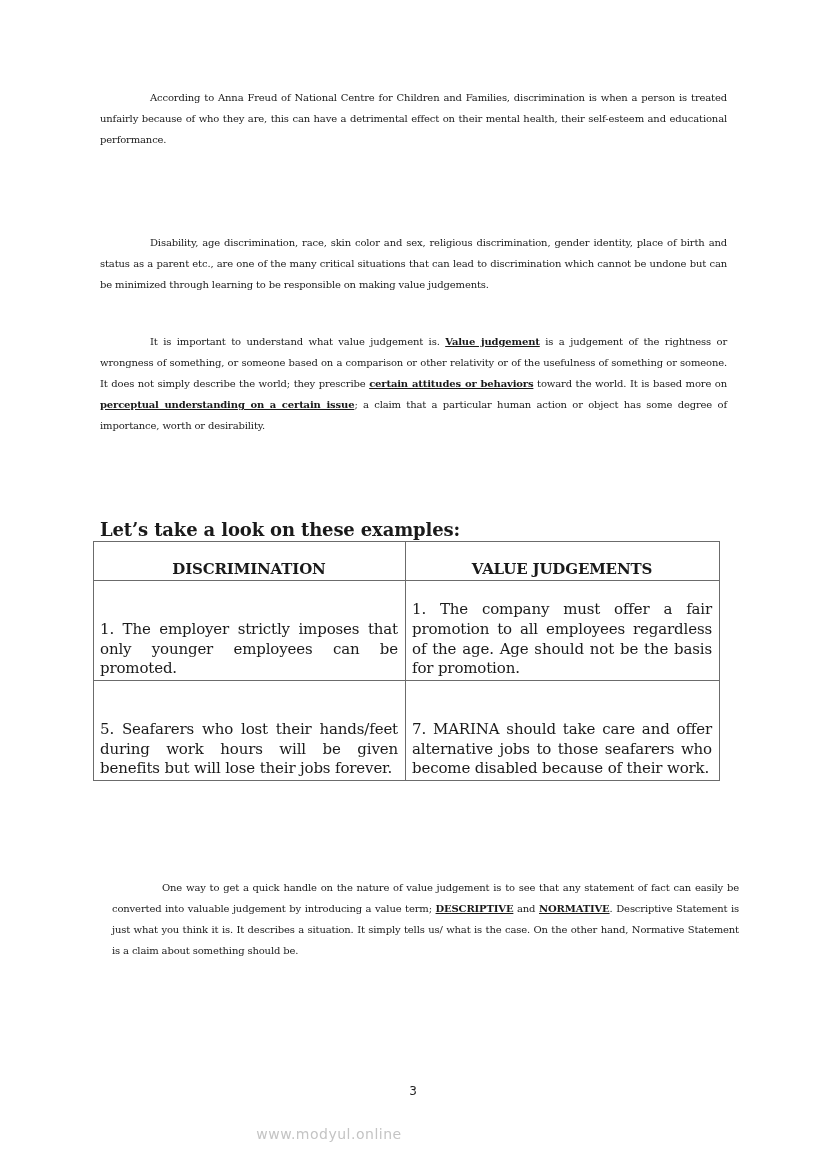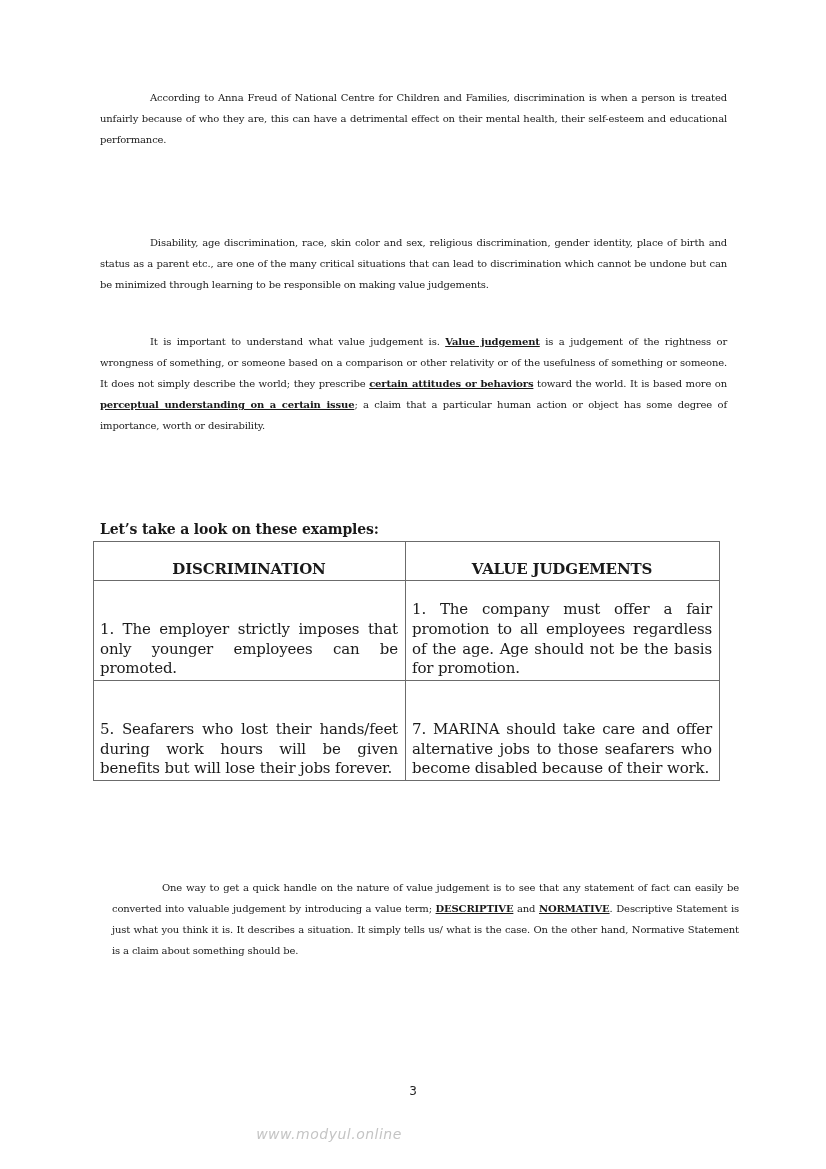--- a/index.html
+++ b/index.html
@@ -32,21 +32,21 @@
     .para b { font-weight: bold; text-decoration: underline; }
     #p1 { position: absolute; top: 0; left: 0; width: 627px; }
     #p2 { position: absolute; top: 118px; left: 0; width: 627px; margin-top: 27px; }
     #p3 { position: absolute; top: 244px; left: 0; width: 627px; }
     #p4 { position: absolute; top: 790px; left: 12px; width: 627px; }
 
     .examples-heading {
       position: absolute;
       top: 432px;
       left: 0;
-      font-size: 14px;
+      font-size: 18px;
       line-height: 21px;
       font-weight: bold;
       letter-spacing: -0.15px;
     }
 
     table.examples {
       position: absolute;
       left: 93px;
       top: 541px;
       width: 626px;
@@ -90,21 +90,20 @@
     .watermark {
       position: absolute;
       top: 1126px;
       left: 0;
       width: 658px;
       text-align: center;
       font-family: "DejaVu Sans", "Liberation Sans", sans-serif;
       font-size: 14px;
       color: #c4c4c4;
       letter-spacing: 0.5px;
-      font-style: italic;
     }
   </style>
 </head>
 <body>
 
 <div class="page">
   <p class="para" id="p1"><span>According to Anna Freud of National Centre for Children and Families, discrimination is when a person is treated unfairly because of who they are, this can have a detrimental effect on their mental health, their self-esteem and educational performance.</span></p>
   <p class="para" id="p2"><span>Disability, age discrimination, race, skin color and sex, religious discrimination, gender identity, place of birth and status as a parent etc., are one of the many critical situations that can lead to discrimination which cannot be undone but can be minimized through learning to be responsible on making value judgements.</span></p>
   <p class="para" id="p3"><span>It is important to understand what value judgement is. </span><b>Value judgement</b><span> is a judgement of the rightness or wrongness of something, or someone based on a comparison or other relativity or of the usefulness of something or someone. It does not simply describe the world; they prescribe </span><b>certain attitudes or behaviors</b><span> toward the world. It is based more on </span><b>perceptual understanding on a certain issue</b><span>; a claim that a particular human action or object has some degree of importance, worth or desirability.</span></p>
   <div class="examples-heading">Let’s take a look on these examples:</div>

